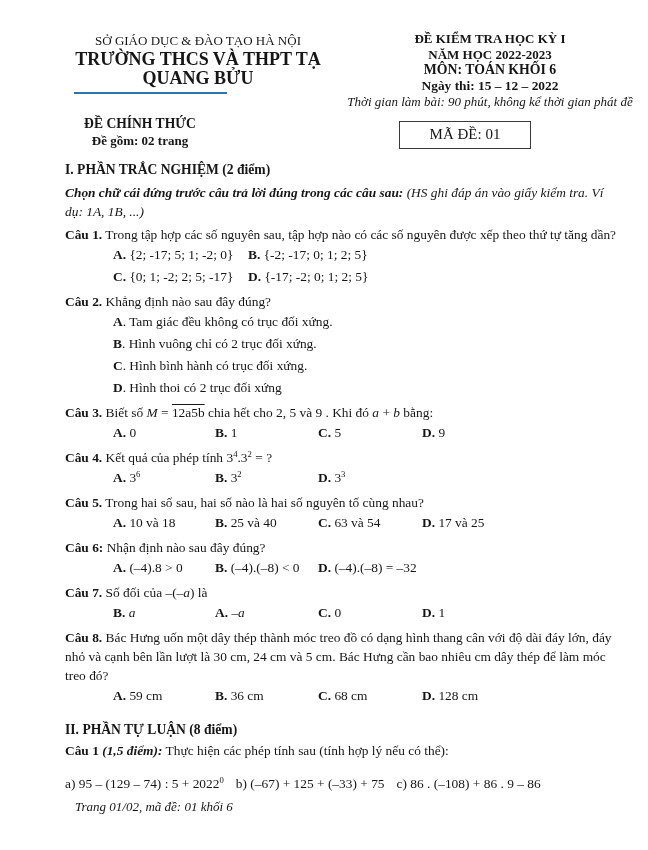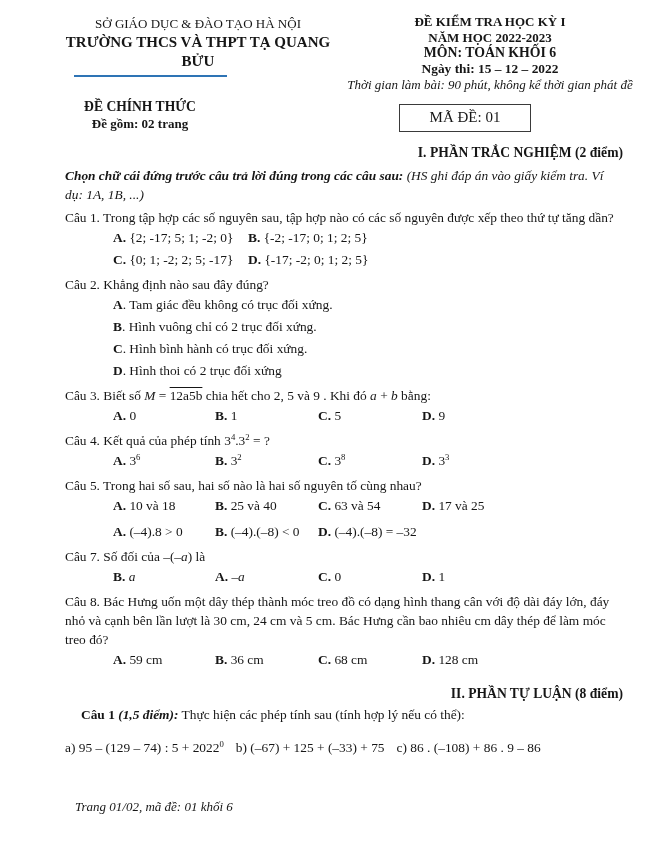--- a/index.html
+++ b/index.html
@@ -2,53 +2,53 @@
 <html lang="vi"><head>
 <meta charset="utf-8">
 <style>
   html,body{margin:0;padding:0;}
   body{
     width:648px;height:850px;background:#ffffff;color:#161616;
     font-family:"Liberation Serif","DejaVu Serif",serif;
     font-size:13.4px;line-height:19px;
     position:relative;overflow:hidden;
   }
-  .header{display:flex;padding-top:14px;}
+  .header{display:flex;padding-top:31px;}
   .header-left{margin-left:62px;width:272px;text-align:center;flex:none;}
   .dept{font-size:13px;}
-  .school{font-size:15px;font-weight:bold;}
+  .school{font-size:18px;font-weight:bold;}
   .blue-rule{width:153px;height:2px;background:#2e74b5;margin:4px 0 0 12px;}
   .exam-type-wrap{width:156px;text-align:center;margin-top:21px;}
   .exam-type{font-weight:bold;font-size:13.6px;line-height:17px;text-align:center;}
   .pages-note{font-weight:bold;font-size:13px;line-height:17px;}
   .header-right{width:316px;text-align:center;font-size:13px;line-height:15.5px;flex:none;margin-left:-2px;}
   .h-bold{font-weight:bold;}
   .subject{font-size:13.8px;}
   .exam-date{font-weight:bold;font-size:13.4px;}
   .duration{font-style:italic;white-space:nowrap;margin-top:1px;}
   .code-box-wrap{margin-top:11px;}
   .code-box{display:inline-block;position:relative;left:-25px;border:1.5px solid #3a3a3a;width:130px;padding:5px 0 6px;font-size:15px;line-height:15px;}
   .content{margin:11px 25px 0 65px;}
-  .section-title{font-weight:bold;font-size:13.6px;line-height:19px;text-align:right;}
+  .section-title{font-weight:bold;font-size:13.6px;line-height:19px;}
   .s2{margin-top:13px;}
   .instruction{margin:4px 0 0 0;}
   .bi{font-weight:bold;font-style:italic;margin-top:32px;}
   .it{font-style:italic;}
   .question{margin-top:4px;}
   .stem{line-height:19px;}
-  .stem b{font-weight:normal;}
+  .stem b{font-weight:bold;}
   .opts{padding-left:48px;}
   .opts-4{display:grid;grid-template-columns:102px 103px 104px 1fr;}
   .opts-2{display:grid;grid-template-columns:135px 1fr;}
   .opt{line-height:22px;white-space:nowrap;}
   .opt b{font-weight:bold;}
   .r-i{font-style:italic;}
   .r-o{text-decoration:overline;}
   sup{font-size:0.65em;line-height:0;}
-  .p2-q{margin:2px 0 0 16px;line-height:19px;}
+  .p2-q{margin:2px 0 0 0;line-height:19px;}
   .p2-q b{font-weight:bold;}
   .p2-items{display:flex;gap:12px;margin-top:14px;white-space:nowrap;line-height:19px;}
   .footer{position:absolute;left:75px;top:797px;font-style:italic;font-size:13px;}
 </style>
 </head>
 <body>
 
 <div class="header">
   <div class="header-left">
     <div class="dept">SỞ GIÁO DỤC &amp; ĐÀO TẠO HÀ NỘI</div>
@@ -101,34 +101,34 @@
           <div class="opt"><b>B.</b><span> 1</span></div>
           <div class="opt"><b>C.</b><span> 5</span></div>
           <div class="opt"><b>D.</b><span> 9</span></div>
         </div>
       </div>
       <div class="question">
         <div class="stem"><b>Câu 4.</b><span> Kết quả của phép tính 3</span><sup>4</sup><span>.3</span><sup>2</sup><span> = ?</span></div>
         <div class="opts opts-4">
           <div class="opt"><b>A.</b><span> 3</span><sup>6</sup></div>
           <div class="opt"><b>B.</b><span> 3</span><sup>2</sup></div>
-          <div class="opt"><b>C.</b><span> 3</span><sup>8</sup></div>
           <div class="opt"><b>D.</b><span> 3</span><sup>3</sup></div>
         </div>
       </div>
       <div class="question">
         <div class="stem"><b>Câu 5.</b><span> Trong hai số sau, hai số nào là hai số nguyên tố cùng nhau?</span></div>
         <div class="opts opts-4">
           <div class="opt"><b>A.</b><span> 10 và 18</span></div>
           <div class="opt"><b>B.</b><span> 25 và 40</span></div>
           <div class="opt"><b>C.</b><span> 63 và 54</span></div>
           <div class="opt"><b>D.</b><span> 17 và 25</span></div>
         </div>
       </div>
       <div class="question">
+        <div class="stem"><b>Câu 6:</b><span> Nhận định nào sau đây đúng?</span></div>
         <div class="opts opts-4">
           <div class="opt"><b>A.</b><span> (–4).8 &gt; 0</span></div>
           <div class="opt"><b>B.</b><span> (–4).(–8) &lt; 0</span></div>
           <div class="opt"><b>D.</b><span> (–4).(–8) = –32</span></div>
         </div>
       </div>
       <div class="question">
         <div class="stem"><b>Câu 7.</b><span> Số đối của  –(–</span><span class="r-i">a</span><span>)  là</span></div>
         <div class="opts opts-4">
           <div class="opt"><b>B.</b><span> </span><span class="r-i">a</span></div>

